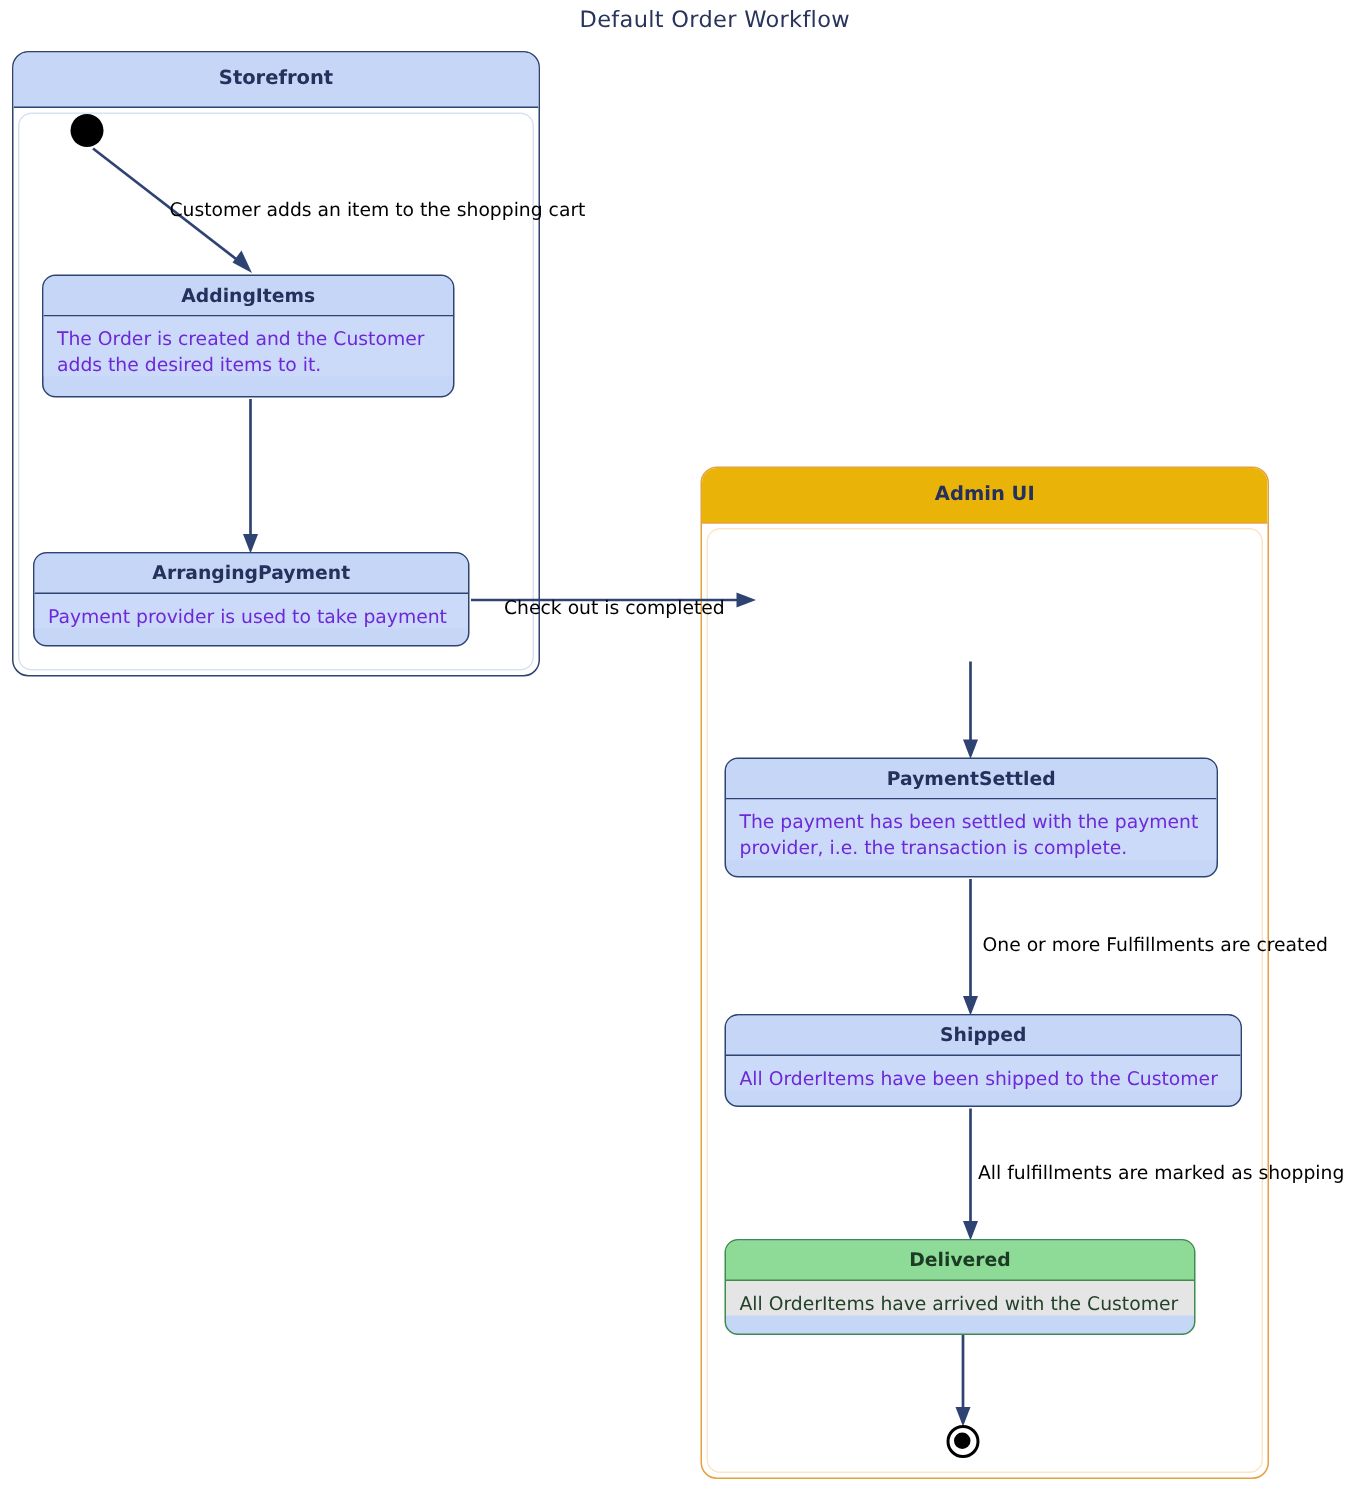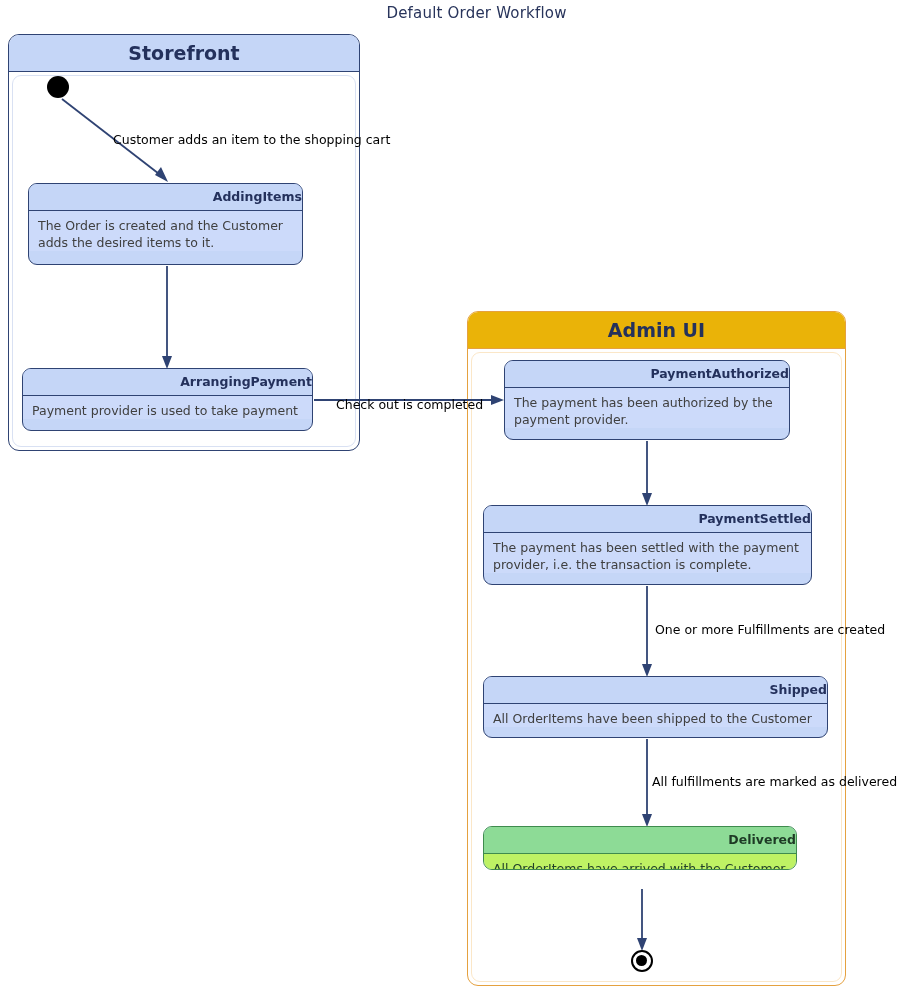--- a/index.html
+++ b/index.html
@@ -42,21 +42,21 @@
     border-radius: 11px;
     border: 1.5px solid #2f4373;
     background: #ffffff;
     overflow: hidden;
   }
   .composite-header {
     box-sizing: border-box;
     height: 37px;
     line-height: 36px;
     text-align: center;
-    font-size: 19px;
+    font-size: 13px;
     font-weight: bold;
     color: #24315c;
     border-bottom: 1.5px solid #2f4373;
   }
   .composite-body {
     position: absolute;
     left: 3px;
     right: 3px;
     top: 40px;
     bottom: 3px;
@@ -94,50 +94,50 @@
     box-sizing: border-box;
     border: 1.5px solid #2f4373;
     border-radius: 9px;
     background: #c5d6f7;
     overflow: hidden;
   }
   .state-title {
     box-sizing: border-box;
     height: 27px;
     line-height: 26px;
-    text-align: right;
+    text-align: center;
     font-size: 12.5px;
     font-weight: bold;
     color: #24315c;
     border-bottom: 1.2px solid #2f4373;
     background: #c5d6f7;
   }
   .state-desc {
     box-sizing: border-box;
     padding: 6px 9px 0 9px;
     font-size: 12.5px;
     line-height: 17px;
-    color: #404040;
+    color: #6d28d9;
     background: #ccdafa;
   }
   .state.green { border-color: #3f8b4e; }
   .state.green .state-title {
     background: #8ddb96;
     border-bottom-color: #3f8b4e;
     color: #1d3a25;
   }
-  .state.green .state-desc { background: #bef264; color: #23412a; }
+  .state.green .state-desc { background: #e5e5e5; color: #23412a; }
 
   
   #state-addingitems      { left: 28px;  top: 183px; width: 275px; height: 82px; }
   #state-arrangingpayment { left: 22px;  top: 368px; width: 291px; height: 63px; }
   #state-paymentauthorized{ left: 504px; top: 360px; width: 286px; height: 80px; }
   #state-paymentsettled   { left: 483px; top: 505px; width: 329px; height: 80px; }
   #state-shipped          { left: 483px; top: 676px; width: 345px; height: 62px; }
-  #state-delivered        { left: 483px; top: 826px; width: 314px; height: 44px; }
+  #state-delivered        { left: 483px; top: 826px; width: 314px; height: 64px; }
 
   
   .initial-state {
     position: absolute;
     width: 22px; height: 22px;
     border-radius: 50%;
     background: #000000;
   }
   #initial-state-storefront { left: 47px; top: 76px; }
 
@@ -234,38 +234,34 @@
   <div class="state" id="state-addingitems">
     <div class="state-title">AddingItems</div>
     <div class="state-desc">The Order is created and the Customer adds the desired items to it.</div>
   </div>
 
   <div class="state" id="state-arrangingpayment">
     <div class="state-title">ArrangingPayment</div>
     <div class="state-desc">Payment provider is used to take payment</div>
   </div>
 
-  <div class="state" id="state-paymentauthorized">
-    <div class="state-title">PaymentAuthorized</div>
-    <div class="state-desc">The payment has been authorized by the payment provider.</div>
-  </div>
 
   <div class="state" id="state-paymentsettled">
     <div class="state-title">PaymentSettled</div>
     <div class="state-desc">The payment has been settled with the payment provider, i.e. the transaction is complete.</div>
   </div>
 
   <div class="state" id="state-shipped">
     <div class="state-title">Shipped</div>
     <div class="state-desc">All OrderItems have been shipped to the Customer</div>
   </div>
 
   <div class="state green" id="state-delivered">
     <div class="state-title">Delivered</div>
     <div class="state-desc">All OrderItems have arrived with the Customer</div>
   </div>
 
   <div class="edge-label" id="edge-label-additem">Customer adds an item to the shopping cart</div>
   <div class="edge-label" id="edge-label-checkout">Check out is completed</div>
   <div class="edge-label" id="edge-label-fulfillment">One or more Fulfillments are created</div>
-  <div class="edge-label" id="edge-label-delivered">All fulfillments are marked as delivered</div>
+  <div class="edge-label" id="edge-label-delivered">All fulfillments are marked as shopping</div>
 
 </div>
 
 </body></html>

